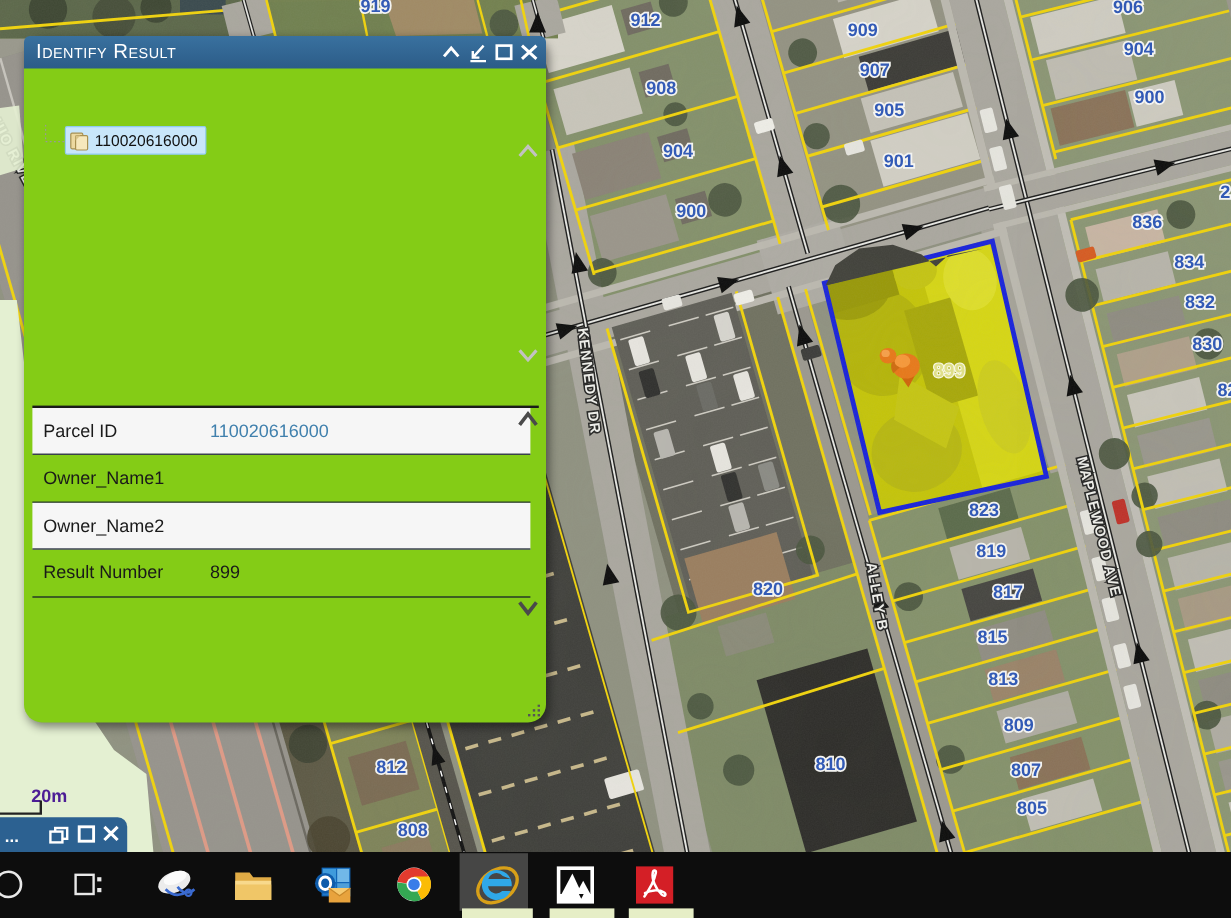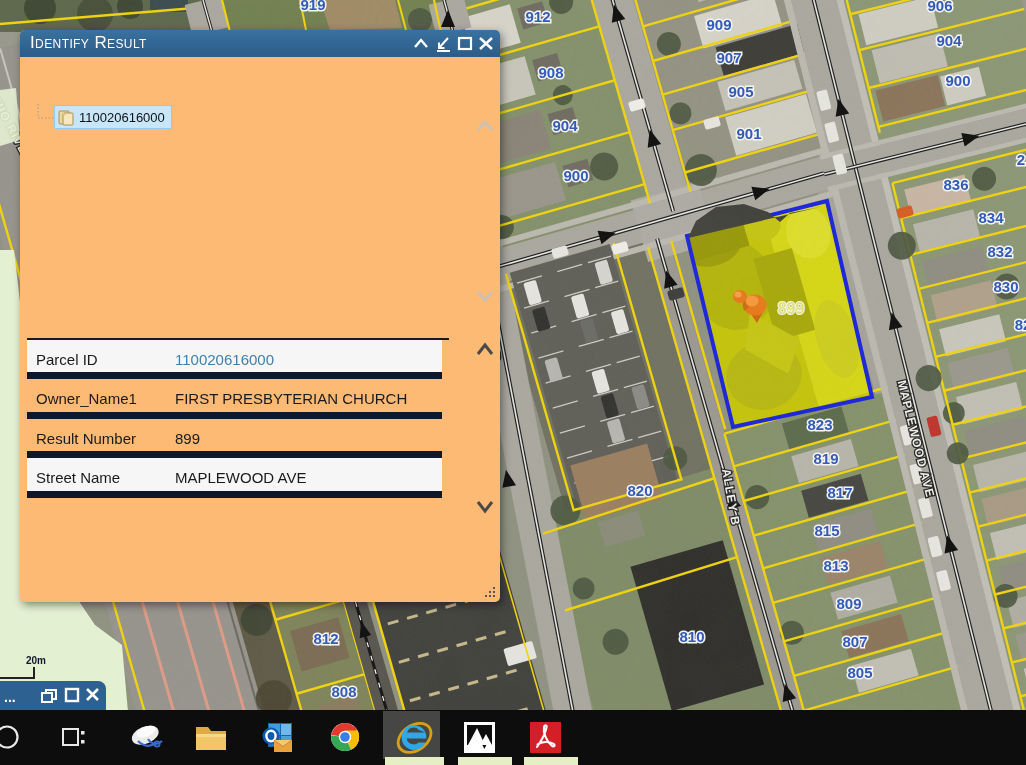--- a/index.html
+++ b/index.html
@@ -1,37 +1,37 @@
 <!DOCTYPE html>
 <html><head><meta charset="utf-8"><style>
 *{margin:0;padding:0;box-sizing:border-box}
 body{font-family:"Liberation Sans",sans-serif}
 #stage{position:relative;width:1026px;height:765px;overflow:hidden;background:#99988c}
 #mapsvg{position:absolute;left:0;top:0}
-#panel{position:absolute;left:20px;top:30px;width:480px;height:572px;background:#fdba74;border-radius:5px;box-shadow:2px 3px 8px rgba(0,0,0,0.45)}
+#panel{position:absolute;left:20px;top:30px;width:435px;height:572px;background:#84cc16;border-radius:15px;box-shadow:2px 3px 8px rgba(0,0,0,0.45)}
 #ptitle{position:absolute;left:0;top:0;width:100%;height:27px;background:linear-gradient(#39719f,#2c5c88);border-radius:5px 5px 0 0;color:#fff}
 #ptitle .cap{position:absolute;left:10px;top:3px;font-size:17px;font-weight:500;font-variant:small-caps;letter-spacing:0.4px}
 .ticon{position:absolute;top:5px;width:18px;height:17px}
 #pselect{position:absolute;left:9px;top:37px;width:419px;height:35px;border:1px solid #9aa4ac;border-radius:4px;background:#fff}
 #pselect span{position:absolute;left:14px;top:7px;font-size:15px;color:#3a3f44}
 #selbtn{position:absolute;right:7px;top:4px;width:26px;height:26px;border:2px solid #1a1a1a;border-radius:3px;background:#fff}
 #tree{position:absolute;left:0;top:74px;width:100%;height:28px}
 #thl{position:absolute;left:34px;top:1px;height:24px;background:#c8e6fa;border:1px solid #90cbf0;border-radius:2px;padding:0 6px 0 2px;display:flex;align-items:center}
 #thl .txt{font-size:13px;color:#111;margin-left:4px}
 .chev{position:absolute;width:18px;height:16px}
 #divider{position:absolute;left:7px;top:308px;width:422px;height:2px;background:#1a1a1a}
 #tbl{position:absolute;left:7px;top:310px;width:415px}
-.row{position:relative;width:100%;height:39.4px;border-bottom:7px solid #0f172a}
+.row{position:relative;width:100%;height:39.4px;border-bottom:1px solid #0f172a}
 .row.odd{background:#f6f6f6}
 .row .k{position:absolute;left:9px;top:11px;font-size:15px;color:#1a1a1a}
 .row .v{position:absolute;left:148px;top:11px;font-size:15px;color:#1a1a1a}
 .row .v.link{color:#4080ad}
 #grip{position:absolute;right:3px;bottom:3px;width:14px;height:12px}
 #miniwin{position:absolute;left:0px;top:681px;width:106px;height:30px;background:#2c6191;border-radius:0 8px 0 0}
-#scale20{position:absolute;left:26px;top:655px;font-size:10px;font-weight:bold;color:#0f172a}
+#scale20{position:absolute;left:26px;top:655px;font-size:15px;font-weight:bold;color:#4c1d95}
 #taskbar{position:absolute;left:0;top:710px;width:1026px;height:55px;background:#0d0d0d}
 #ietile{position:absolute;left:383px;top:1px;width:57px;height:48px;background:#464645}
 .runbar{position:absolute;top:47px;height:8px;background:#e6eec6}
 </style></head><body>
 <div id="stage">
 <svg id="mapsvg" width="1026" height="765" viewBox="0 0 1026 765">
 <rect x="0" y="0" width="1026" height="765" fill="#99988c"></rect>
 <g transform="rotate(-16 513 382)">
 <rect x="340" y="-260" width="1000" height="1300" fill="#8f9180"></rect>
 <rect x="536" y="-200" width="160" height="460" fill="#83906a"></rect>
@@ -470,29 +470,28 @@
         <path d="M 2 4 L 9 12 L 16 4" stroke="#c2c2c2" stroke-width="2.6" fill="none"></path>
       </svg>
  <div id="divider"></div>
  <div id="tbl">
   <div class="row odd">
           <span class="k">Parcel ID</span>
           <span class="v link">110020616000</span>
         </div>
   <div class="row">
           <span class="k">Owner_Name1</span>
-          <span class="v">FIRST PRESBYTERIAN CHURCH</span>
+        </div>
+  <div class="row odd">
+          <span class="k">Owner_Name2</span>
+          <span class="v"></span>
         </div>
   <div class="row">
           <span class="k">Result Number</span>
           <span class="v">899</span>
-        </div>
-  <div class="row odd">
-          <span class="k">Street Name</span>
-          <span class="v">MAPLEWOOD AVE</span>
         </div>
  </div>
  <svg class="chev" style="right:6px;top:311px">
         <path d="M 2 13 L 9 4 L 16 13" stroke="#4a4a4a" stroke-width="3" fill="none"></path>
       </svg>
  <svg class="chev" style="right:6px;top:468px">
         <path d="M 2 4 L 9 13 L 16 4" stroke="#4a4a4a" stroke-width="3" fill="none"></path>
       </svg>
  <svg id="grip" width="14" height="12">
         <g fill="#555">

